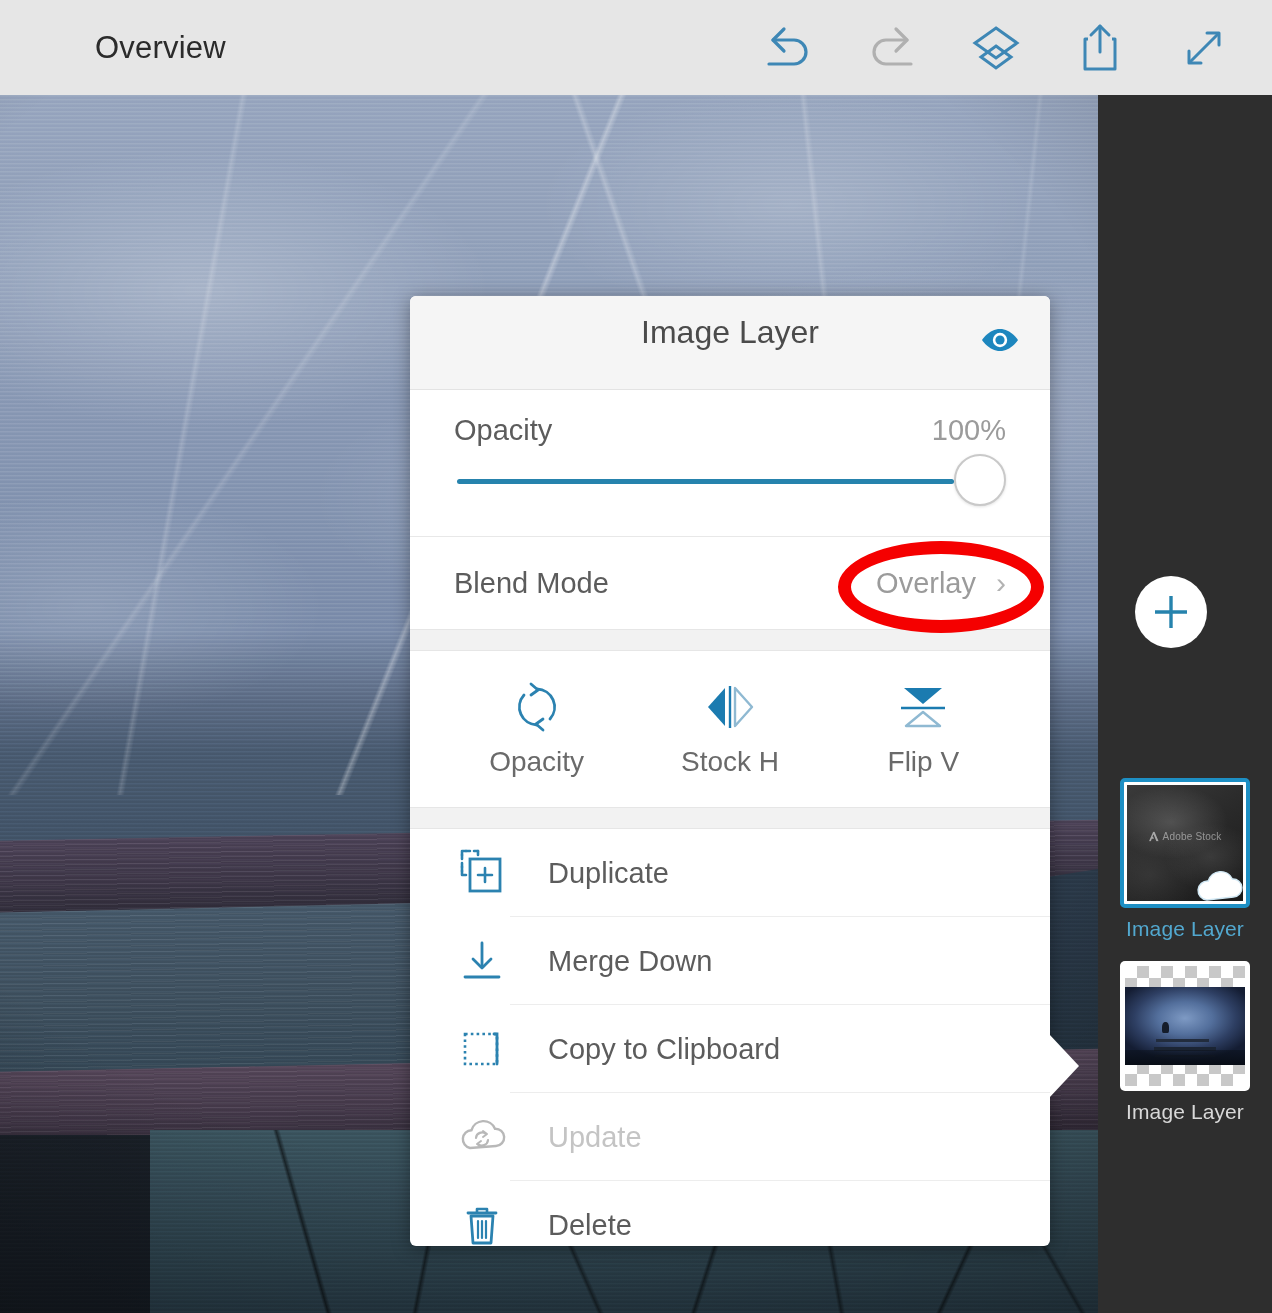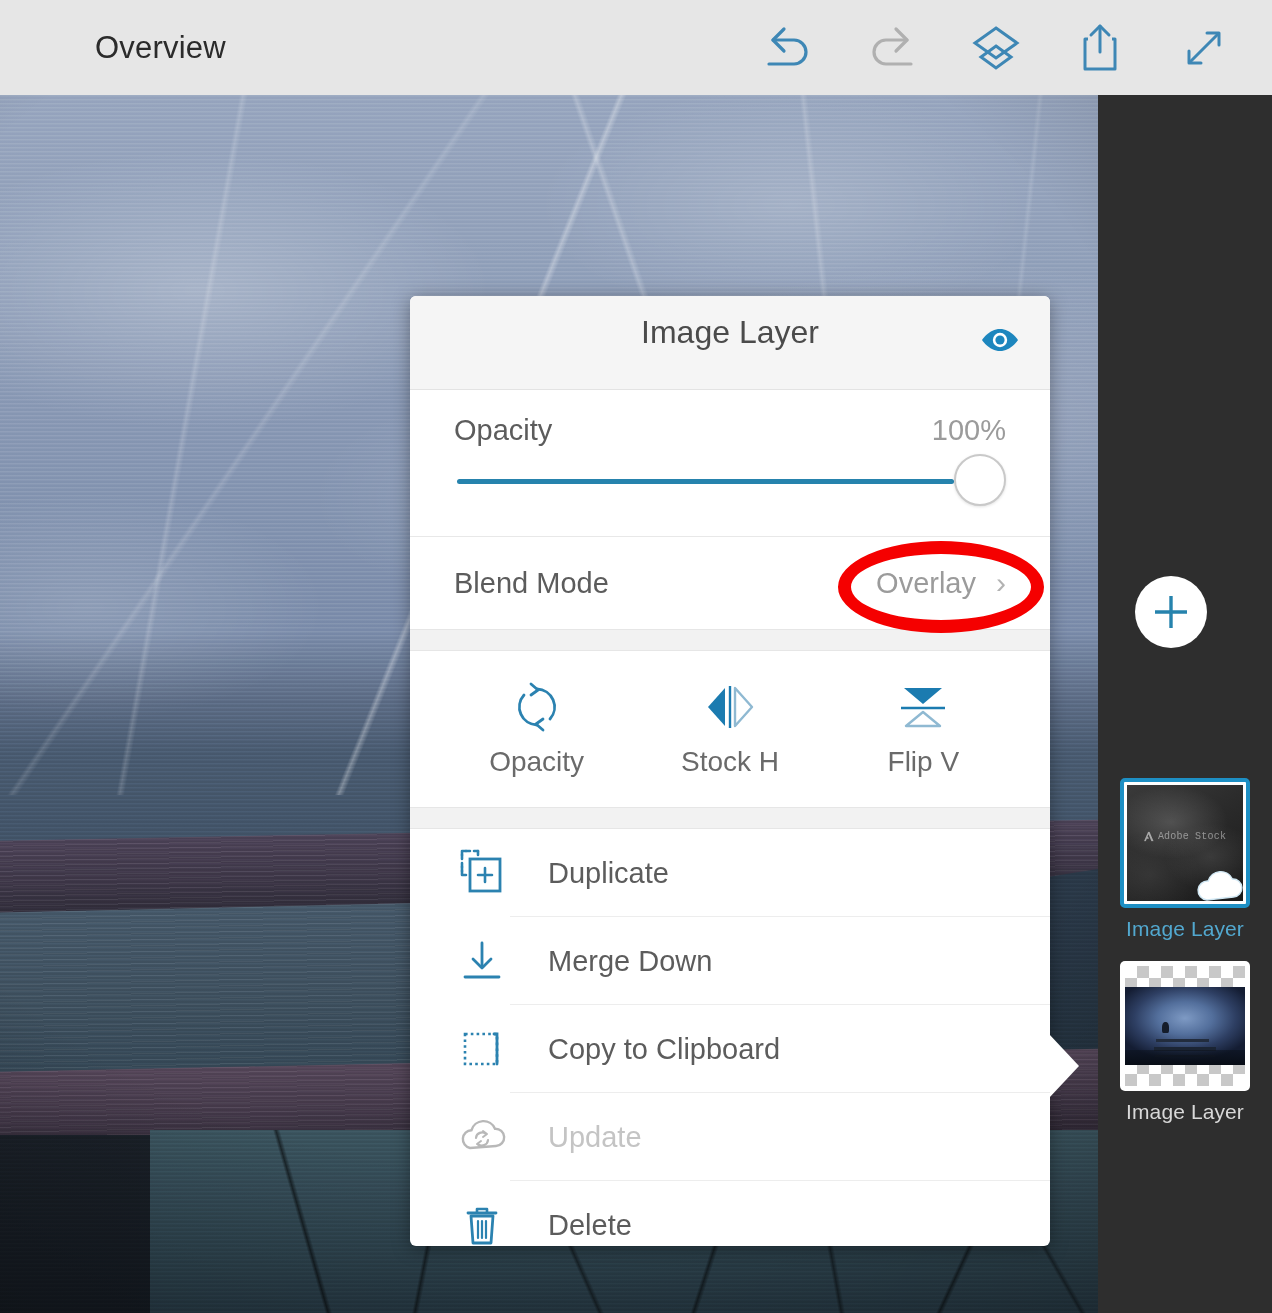--- a/index.html
+++ b/index.html
@@ -145,21 +145,21 @@
     position:absolute; left:37px; top:481px; width:72px; height:72px;
     border-radius:50%; background:#fff;
     display:flex; align-items:center; justify-content:center;
   }
   .layer-entry{ position:absolute; left:0; width:174px; text-align:center; }
   .thumb-frame{
     width:130px; height:130px; margin:0 auto;
     border-radius:5px; background:#fff; position:relative; overflow:hidden;
     padding:5px;
   }
-  .thumb-frame.selected{ border:4px solid #1d8fc4; padding:3px;font-family:Liberation Mono, monospace; }
+  .thumb-frame.selected{ border:4px solid #1d8fc4; padding:3px; }
   .thumb-inner{ width:100%; height:100%; position:relative; overflow:hidden; }
   .layer-caption{ font-size:21px; margin-top:9px; letter-spacing:.1px; }
 
   
   .t1{
     background:
       radial-gradient(ellipse 70% 45% at 38% 32%, rgba(255,255,255,.17), transparent 70%),
       radial-gradient(ellipse 55% 40% at 72% 62%, rgba(255,255,255,.10), transparent 72%),
       radial-gradient(ellipse 60% 50% at 20% 78%, rgba(255,255,255,.07), transparent 72%),
       linear-gradient(150deg,#3a3a3a,#2a2a2a 45%,#1a1a1a);

